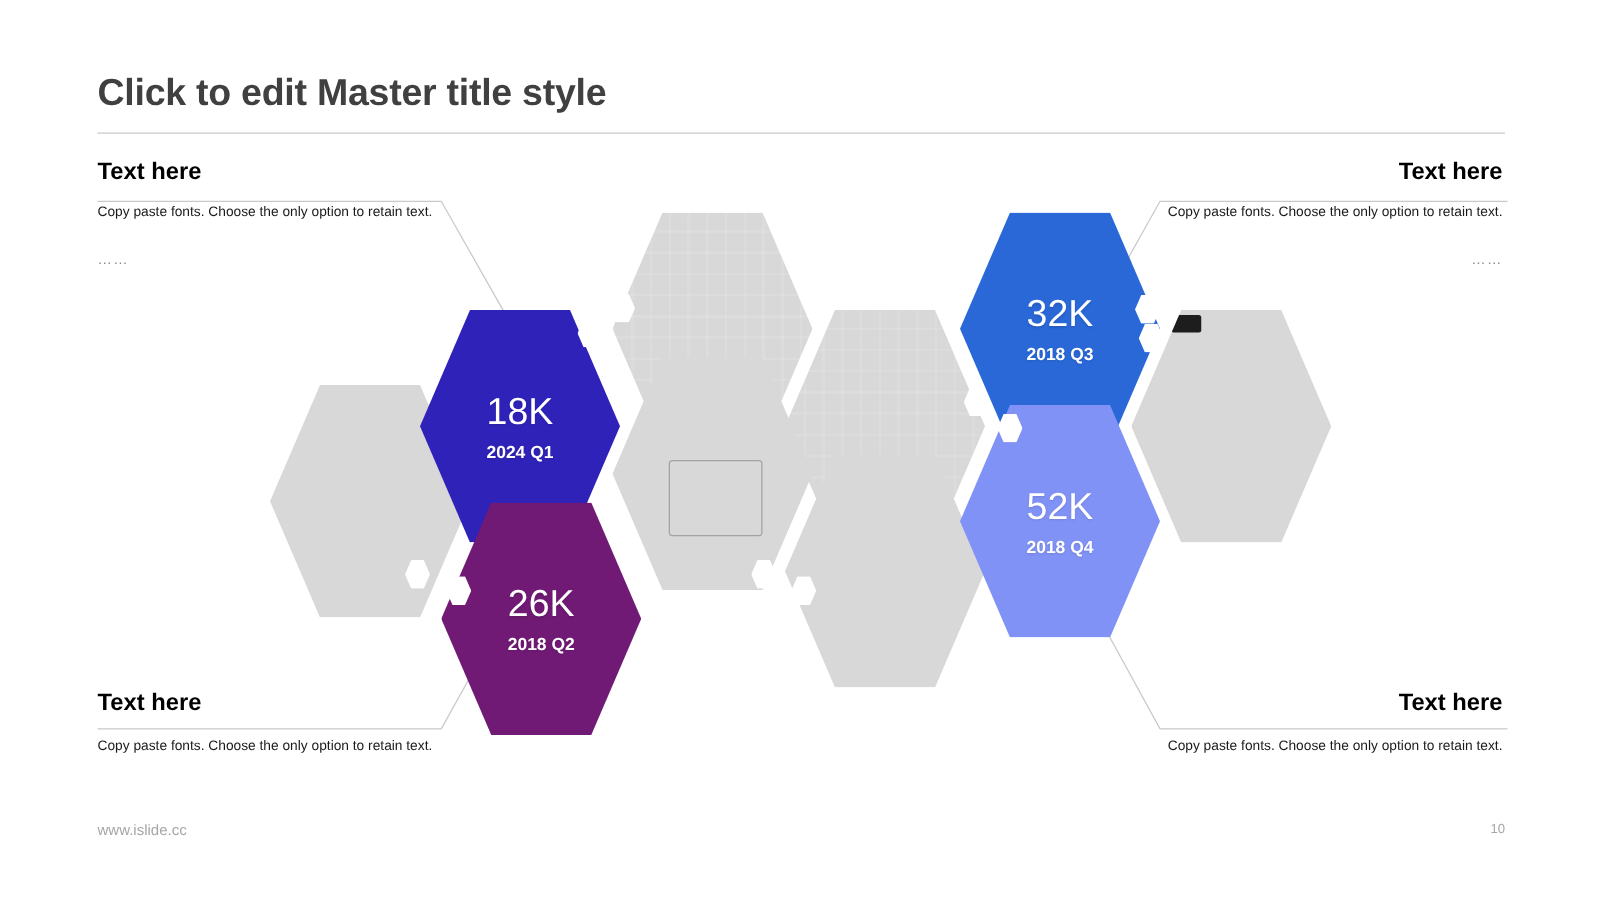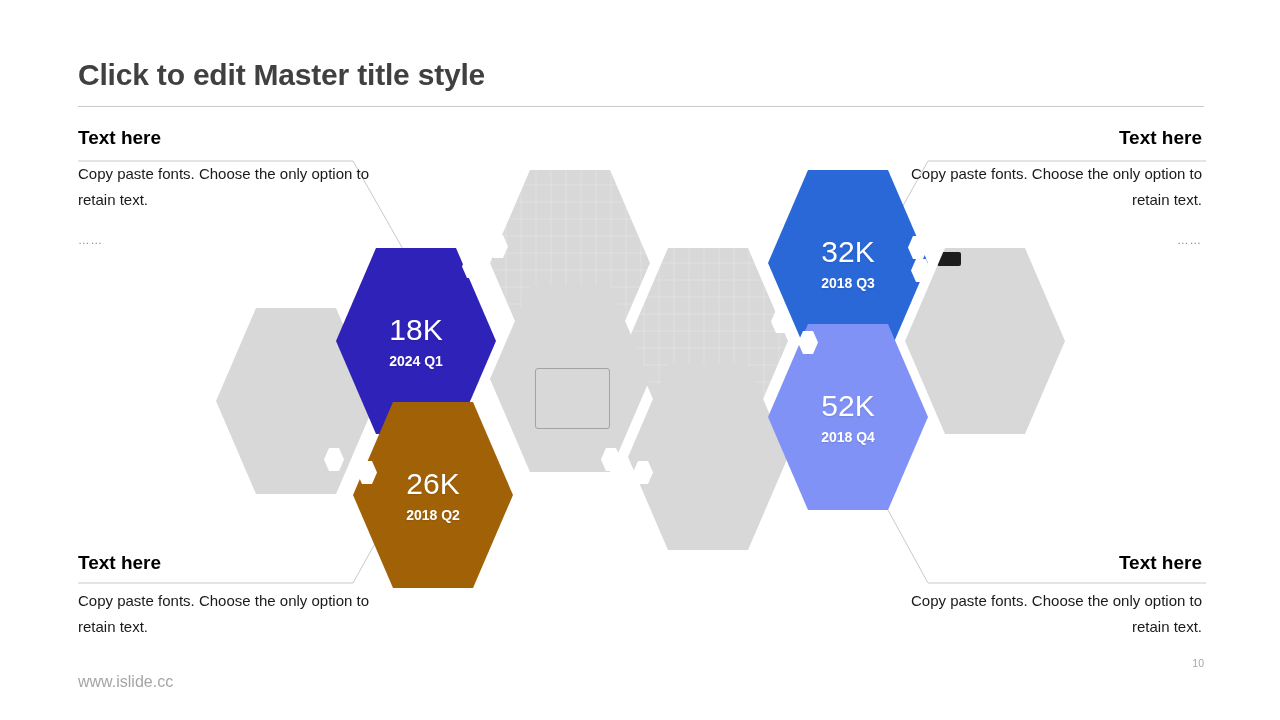--- a/index.html
+++ b/index.html
@@ -20,21 +20,21 @@
     position:absolute;left:78px;top:106px;width:1126px;height:1px;
     background:#c9c9c9;
   }
 
   
   .blk{position:absolute;width:310px;}
   .blk .head{
     font-size:19px;font-weight:bold;color:#000000;line-height:1.1;
   }
   .blk .body{
-    font-size:15px;color:#1a1a1a;line-height:1.72;margin-top:12px;
+    font-size:11px;color:#1a1a1a;line-height:1.72;margin-top:12px;
   }
   .blk .dots{
     font-size:11.5px;color:#8a8a8a;margin-top:22px;letter-spacing:1px;
   }
   .blk-tl{left:78px;top:128px;text-align:left;}
   .blk-tr{left:892px;top:128px;text-align:right;}
   .blk-bl{left:78px;top:553px;text-align:left;}
   .blk-br{left:892px;top:553px;text-align:right;}
   .blk-tl .body,.blk-bl .body{padding-right:10px;}
   .blk-tr .body,.blk-br .body{padding-left:10px;}
@@ -108,21 +108,21 @@
 
   
   .dot{
     position:absolute;width:20px;height:23px;background:#ffffff;
     clip-path:polygon(25% 0%,75% 0%,100% 50%,75% 100%,25% 100%,0% 50%);
     z-index:6;
   }
 
   
   .foot-left{
-    position:absolute;left:78px;top:657px;font-size:16px;color:#a6a6a6;margin-top:16px;
+    position:absolute;left:78px;top:657px;font-size:12px;color:#a6a6a6;
   }
   .foot-right{
     position:absolute;left:1160px;top:657px;width:44px;text-align:right;
     font-size:10.5px;color:#a6a6a6;
   }
 </style>
 </head>
 <body>
 
 <div class="slide">
@@ -171,21 +171,21 @@
     <div class="hex photo ph-kb-top" style="left:490px;top:170px;"></div>
     <div class="hex photo ph-kb-right" style="left:628px;top:248px;"></div>
     <div class="hex photo ph-trackpad" style="left:490px;top:286px;"></div>
     <div class="hex photo ph-hand" style="left:628px;top:364px;"></div>
     <div class="hex photo ph-right" style="left:905px;top:248px;"></div>
 
     <div class="hex" style="left:336px;top:248px;background:#2f22b8;">
       <div class="val">18K</div>
       <div class="lab">2024 Q1</div>
     </div>
-    <div class="hex" style="left:353px;top:402px;background:#a16207;">
+    <div class="hex" style="left:353px;top:402px;background:#701a75;">
       <div class="val">26K</div>
       <div class="lab">2018 Q2</div>
     </div>
     <div class="hex" style="left:768px;top:170px;background:#2a68d8;">
       <div class="val">32K</div>
       <div class="lab">2018 Q3</div>
     </div>
     <div class="hex" style="left:768px;top:324px;background:#8092f5;">
       <div class="val">52K</div>
       <div class="lab">2018 Q4</div>

